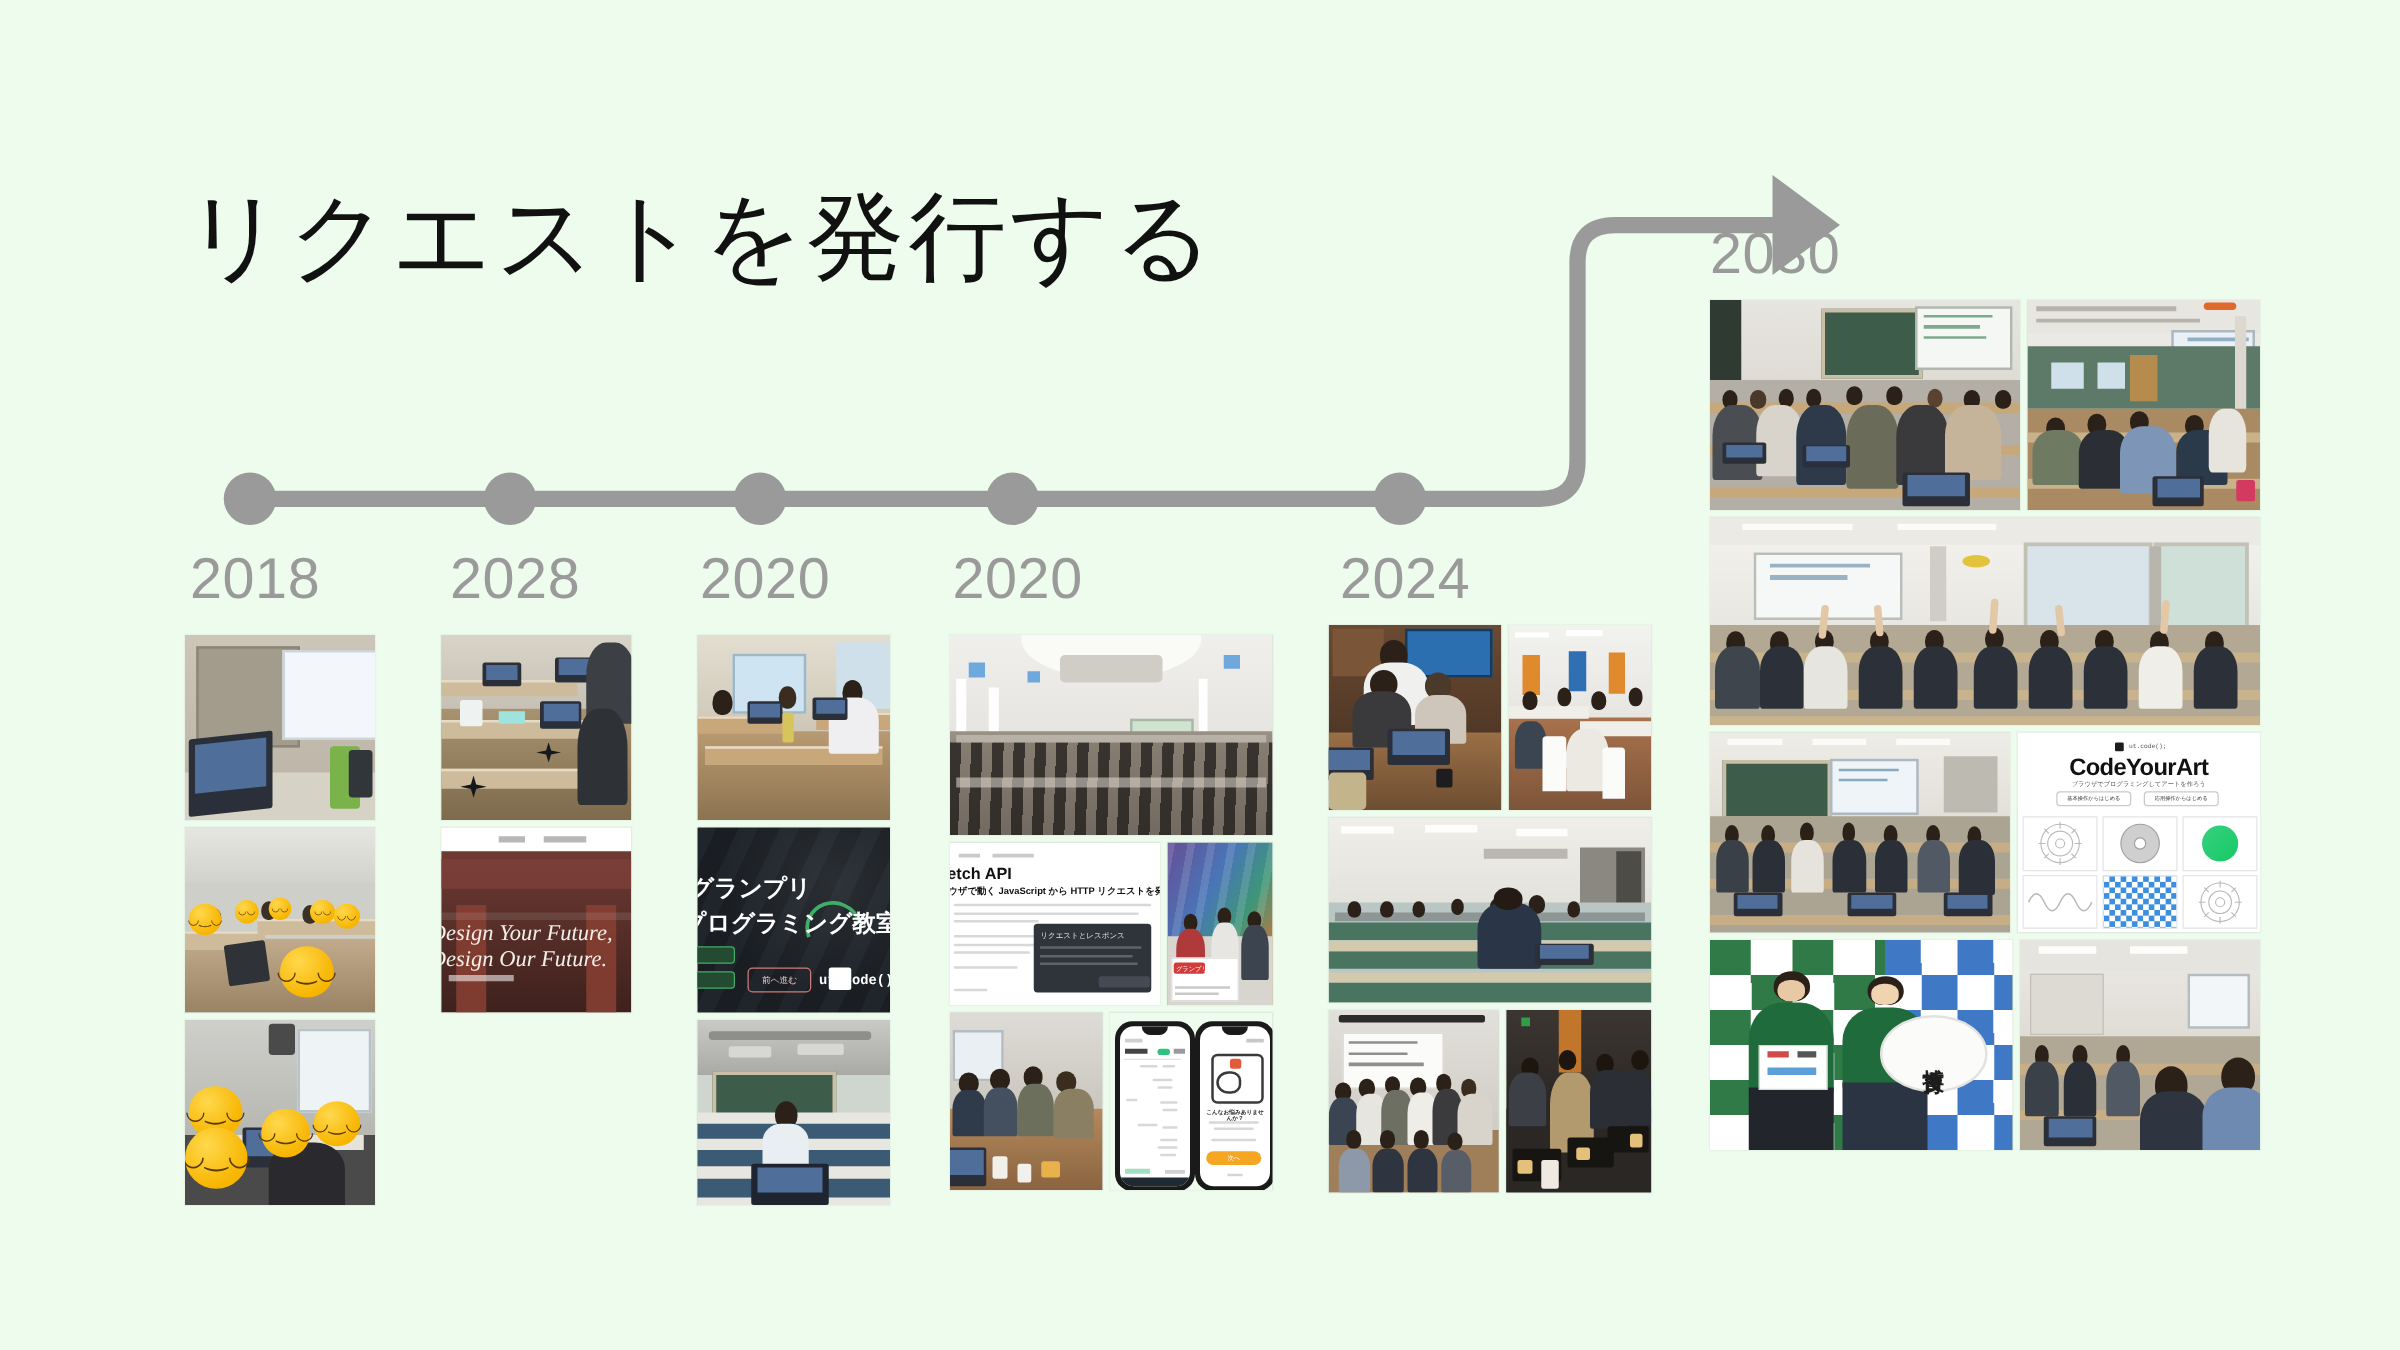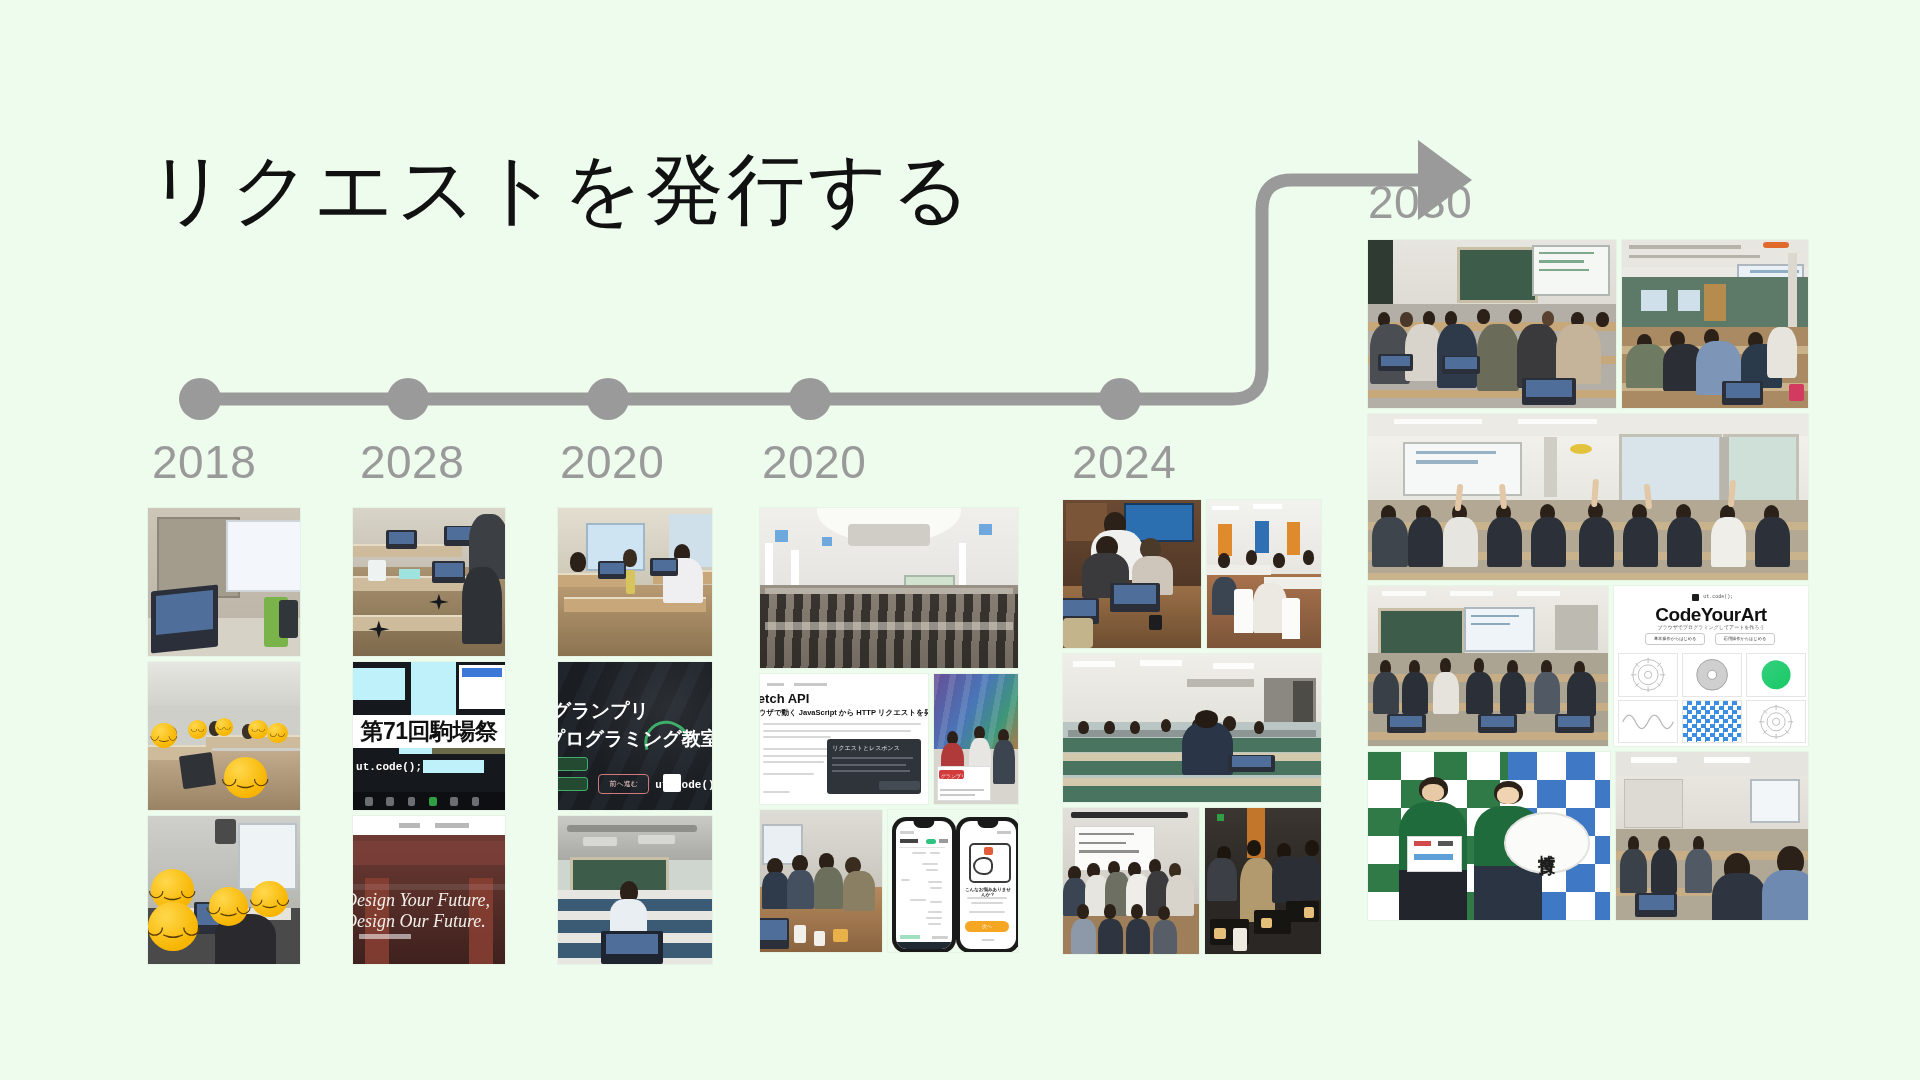--- a/index.html
+++ b/index.html
@@ -177,39 +177,20 @@
       <div class="laptop" style="left:52%;top:36%;width:22%;height:15%;"></div>
       <div class="body" style="right:-2%;top:4%;width:26%;height:44%;background:#3c4044;"></div>
       <div class="body" style="right:2%;top:40%;width:26%;height:52%;background:#2e3236;"></div>
       <div style="position:absolute;left:10%;top:35%;width:12%;height:14%;background:#eef3f2;border-radius:2px;"></div>
       <div style="position:absolute;left:30%;top:41%;width:14%;height:7%;background:#9fe3de;"></div>
       <div style="position:absolute;left:10%;top:76%;width:14%;height:12%;background:#15181c;clip-path:polygon(50% 0,60% 40%,100% 50%,60% 60%,50% 100%,40% 60%,0 50%,40% 40%);"></div>
       <div style="position:absolute;left:50%;top:58%;width:13%;height:11%;background:#15181c;clip-path:polygon(50% 0,60% 40%,100% 50%,60% 60%,50% 100%,40% 60%,0 50%,40% 40%);"></div>
     </div>
   </div>
 
-  <div class="photo" style="width:152px;height:148px;">
-    <div class="slide-dark"></div>
-    <div style="position:absolute;left:0;top:4%;width:34%;height:22%;background:#bff1fb;"></div>
-    <div style="position:absolute;left:38%;top:0%;width:30%;height:36%;background:#bff1fb;"></div>
-    <div style="position:absolute;left:70%;top:2%;width:30%;height:30%;background:#ffffff;"></div>
-    <div style="position:absolute;left:72%;top:4%;width:26%;height:6%;background:#3c78d8;"></div>
-    <div class="cap" style="top:36%;height:22%;line-height:32px;font-size:23px;letter-spacing:-.5px;">第71回駒場祭</div>
-    <div style="position:absolute;left:30%;top:58%;width:22%;height:4%;background:#bff1fb;"></div>
-    <div style="position:absolute;left:52%;top:58%;width:48%;height:4%;background:#6b6b4a;"></div>
-    <div class="mono jp-white" style="position:absolute;left:2%;top:67%;font-size:11px;">ut.code();</div>
-    <div style="position:absolute;left:46%;top:66%;width:40%;height:9%;background:#bff1fb;"></div>
-    <div style="position:absolute;left:0;bottom:0;width:100%;height:12%;background:#0d0f12;"></div>
-    <div style="position:absolute;left:8%;bottom:3%;width:5%;height:6%;background:#6a6d72;border-radius:2px;"></div>
-    <div style="position:absolute;left:22%;bottom:3%;width:5%;height:6%;background:#6a6d72;border-radius:2px;"></div>
-    <div style="position:absolute;left:36%;bottom:3%;width:5%;height:6%;background:#6a6d72;border-radius:2px;"></div>
-    <div style="position:absolute;left:50%;bottom:3%;width:5%;height:6%;background:#2f9e44;border-radius:2px;"></div>
-    <div style="position:absolute;left:64%;bottom:3%;width:5%;height:6%;background:#6a6d72;border-radius:2px;"></div>
-    <div style="position:absolute;left:78%;bottom:3%;width:5%;height:6%;background:#6a6d72;border-radius:2px;"></div>
-  </div>
 
   <div class="photo" style="width:152px;height:148px;">
     <div style="position:absolute;inset:0;background:#fbfbfb;"></div>
     <div style="position:absolute;left:0;top:0;width:100%;height:13%;background:#ffffff;"></div>
     <div style="position:absolute;left:30%;top:5%;width:14%;height:3%;background:#b8b8b8;"></div>
     <div style="position:absolute;left:54%;top:5%;width:22%;height:3%;background:#b8b8b8;"></div>
     <div style="position:absolute;left:0;top:13%;width:100%;height:87%;background:linear-gradient(#6e3a34,#3e211d);"></div>
     <div style="position:absolute;left:0;top:17%;width:100%;height:16%;background:#7d4038;opacity:.8;"></div>
     <div style="position:absolute;left:8%;top:42%;width:16%;height:58%;background:#8a3f33;opacity:.85;"></div>
     <div style="position:absolute;right:8%;top:42%;width:16%;height:58%;background:#8a3f33;opacity:.85;"></div>

